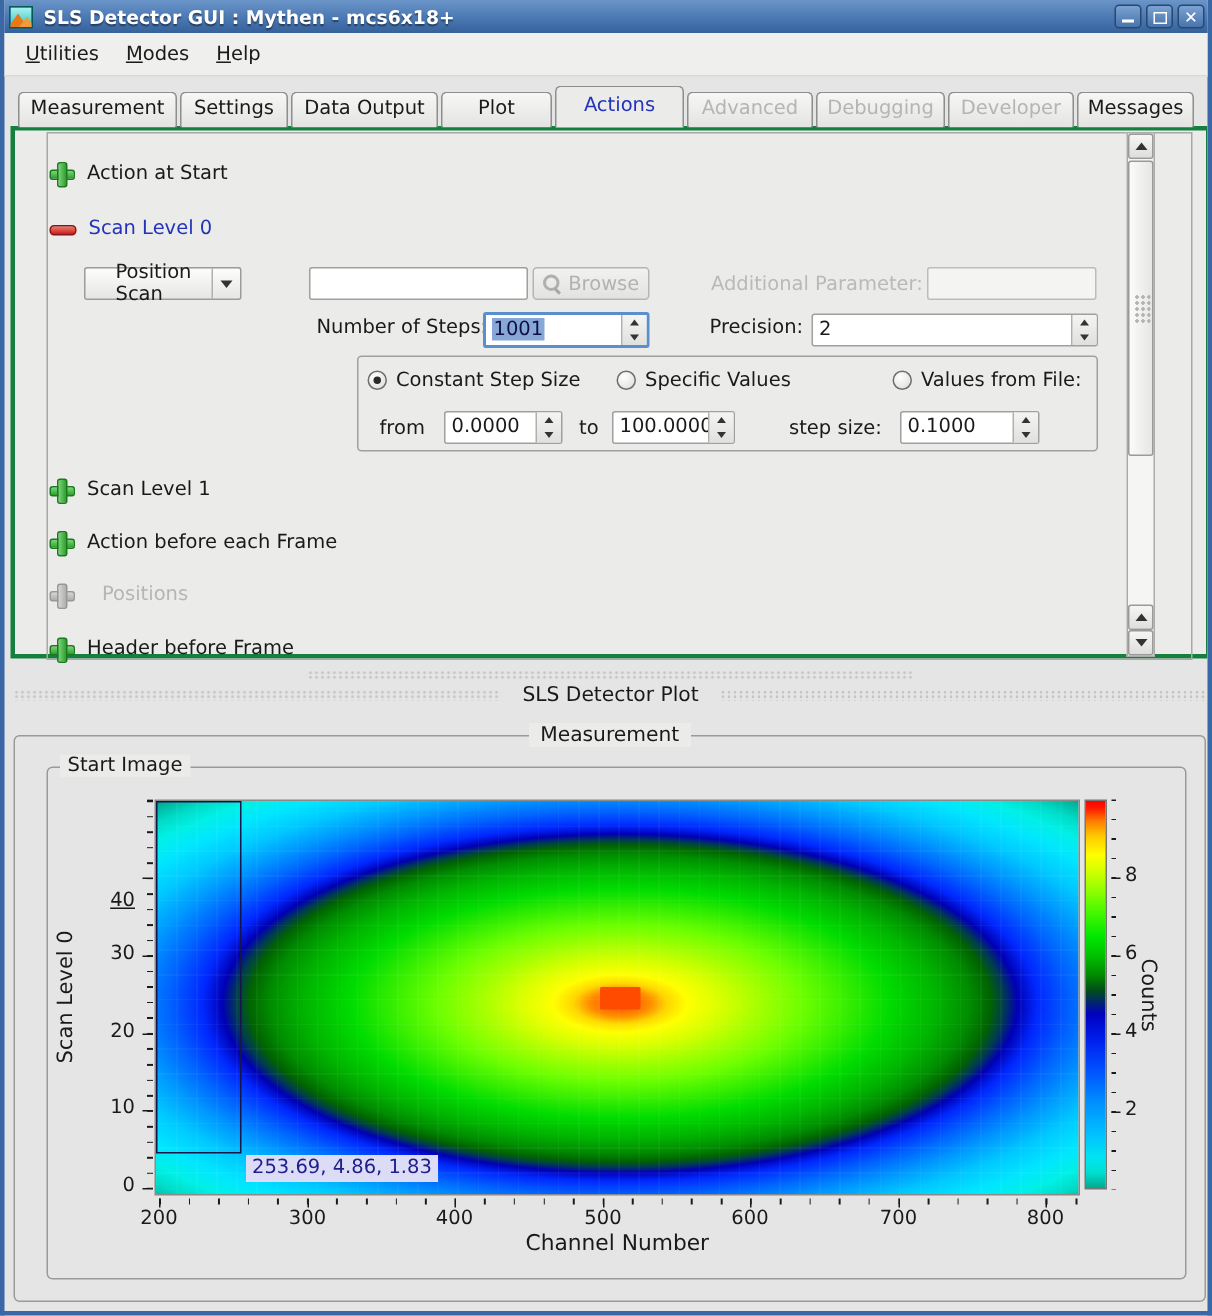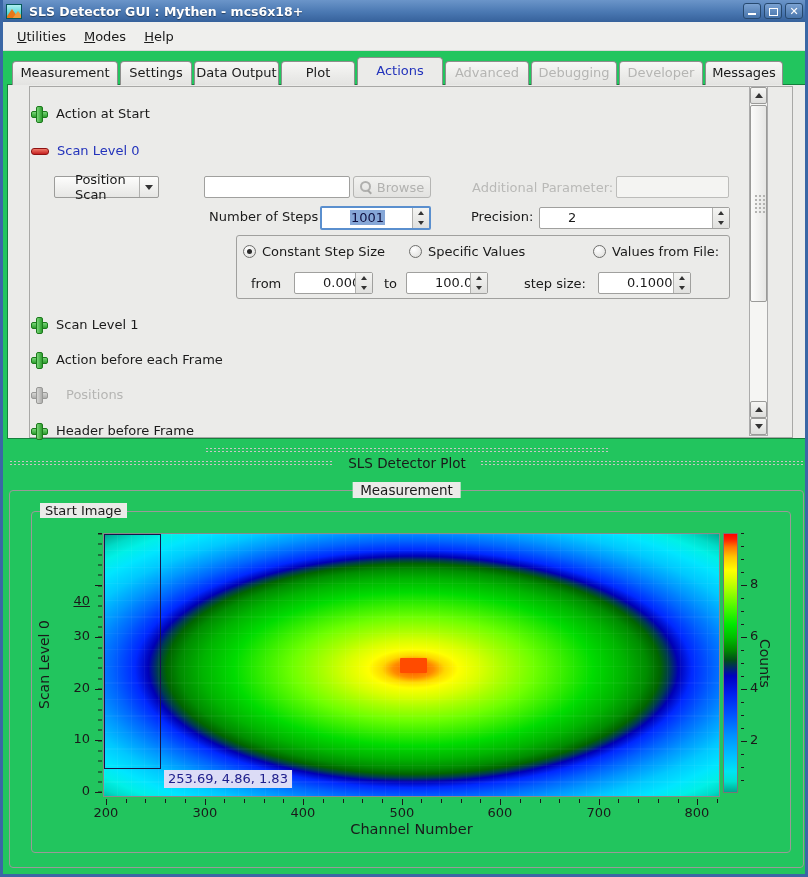--- a/index.html
+++ b/index.html
@@ -1,18 +1,18 @@
 <!DOCTYPE html>
 <html><head>
 <meta charset="utf-8">
 <style>
   * { margin:0; padding:0; box-sizing:border-box; }
   html,body { width:808px; height:877px; }
   body { font-family:"DejaVu Sans","Liberation Sans",sans-serif; font-size:13px; color:#1a1a1a; }
-  .app { position:relative; width:808px; height:877px; background:#22c55e;
+  .app { position:relative; width:808px; height:877px; background:#e5e5e5;
          border:3px solid #3a67a5; border-top:none; overflow:hidden; }
 
   
   .titlebar { position:absolute; left:-3px; top:0; width:808px; height:22px;
     background:linear-gradient(180deg,#6b95c9 0%,#4a78b2 55%,#36619b 100%);
     display:flex; align-items:center; }
   .app-icon { position:relative; width:16px; height:15px; margin-left:6px;
     background:linear-gradient(180deg,#aef0f0 0%,#28c8c8 100%); border:1px solid #055a5a; overflow:hidden; }
   .app-icon::before { content:""; position:absolute; left:-2px; bottom:-1px; width:0; height:0;
     border-left:7px solid transparent; border-right:7px solid transparent; border-bottom:10px solid #e87818; }
@@ -31,27 +31,27 @@
   .menubar { position:absolute; left:-3px; top:22px; width:808px; height:29px; background:#efefed;
     border-bottom:1px solid #d8d8d6; display:flex; align-items:center; padding-left:8px; }
   .menu-item { display:inline-block; padding:3px 9px; cursor:pointer; }
   .menu-item::first-letter { text-decoration:underline; }
 
   
   .tabbar { position:absolute; left:9px; top:59px; height:26px; display:flex; align-items:flex-end; z-index:5; }
   .tab { height:24px; border:1px solid #8e8e8c; border-bottom:none; border-radius:4px 4px 0 0;
     background:linear-gradient(180deg,#f7f7f5 0%,#e3e3e1 100%);
     text-align:center; line-height:22px; margin-right:2px; cursor:pointer; }
-  .tab:nth-child(1){width:106px}.tab:nth-child(2){width:72px}.tab:nth-child(3){width:85px}
+  .tab:nth-child(1){width:106px}.tab:nth-child(2){width:72px}.tab:nth-child(3){width:98px}
   .tab:nth-child(4){width:74px}.tab:nth-child(5){width:86px}.tab:nth-child(6){width:84px}
   .tab:nth-child(7){width:86px}.tab:nth-child(8){width:84px}.tab:nth-child(9){width:78px}
   .tab.selected { height:28px; line-height:26px; background:#ebebe9; color:#2333bb; position:relative; z-index:6; }
   .tab.disabled { color:#b5b5b3; cursor:default; }
   .tab-pane { position:absolute; left:4px; top:84px; width:800px; height:355px;
-    border:1px solid #15803d; background:#ebebe9; z-index:1; }
+    border:3px solid #15803d; background:#ebebe9; z-index:1; }
 
   
   .scrollframe { position:absolute; left:21px; top:1px; width:764px; height:352px; border:1px solid #a8a8a6; }
 
   
   .act-row { position:absolute; display:flex; align-items:center; gap:10px; height:16px; }
   .act-label { font-size:13px; }
   .act-label.link { color:#2333bb; }
   .act-label.disabled { color:#b5b5b3; }
   .icon-plus { position:relative; width:15px; height:15px; display:inline-block; }
@@ -76,21 +76,21 @@
   .tri-down.sm { border-left-width:3px; border-right-width:3px; border-top-width:4px; }
   .tri-up.sm { width:0; height:0; border-left:3px solid transparent; border-right:3px solid transparent; border-bottom:4px solid #333; }
   .btn { display:flex; align-items:center; justify-content:center; gap:5px; border:1px solid #b5b5b3; border-radius:3px;
     background:linear-gradient(180deg,#f2f2f0 0%,#e2e2e0 100%); }
   .btn.disabled { color:#b2b2b0; }
   .mag-icon { position:relative; width:12px; height:12px; }
   .mag-icon::before { content:""; position:absolute; left:0; top:0; width:7px; height:7px; border:2px solid #b0b0ae; border-radius:50%; }
   .mag-icon::after { content:""; position:absolute; right:0; bottom:0; width:5px; height:2px; background:#a8a8a6; transform:rotate(45deg); }
   .gray-label { color:#b9b9b7; }
   .spin { position:absolute; display:flex; height:22px; border:1px solid #a0a09e; border-radius:2px; background:#fff; }
-  .spin .spin-text { flex:1; padding:2px 4px; overflow:hidden; white-space:nowrap;margin-left:24px; }
+  .spin .spin-text { flex:1; padding:2px 4px; overflow:hidden; white-space:nowrap; }
   .spin .spin-arrows { width:17px; border-left:1px solid #b0b0ae; display:flex; flex-direction:column;
     background:linear-gradient(180deg,#f4f4f2 0%,#e0e0de 100%); }
   .spin .spin-arrows > div { flex:1; display:flex; align-items:center; justify-content:center; cursor:pointer; }
   .spin.focused { border:2px solid #5a8fce; height:24px; }
   .sel-text { background:#86a7d7; color:#101040; padding:0 1px; }
   .groupbox { position:absolute; border:1px solid #a0a09e; border-radius:3px; }
   .radio { position:absolute; display:flex; align-items:center; gap:6px; cursor:pointer; }
   .radio .circle { width:13px; height:13px; border:1px solid #6e6e6c; border-radius:50%;
     background:radial-gradient(circle at 35% 30%,#ffffff 0%,#e2e2e0 80%); position:relative; }
   .radio.checked .circle::after { content:""; position:absolute; left:3px; top:3px; width:5px; height:5px; border-radius:50%; background:#2a2a2a; }

